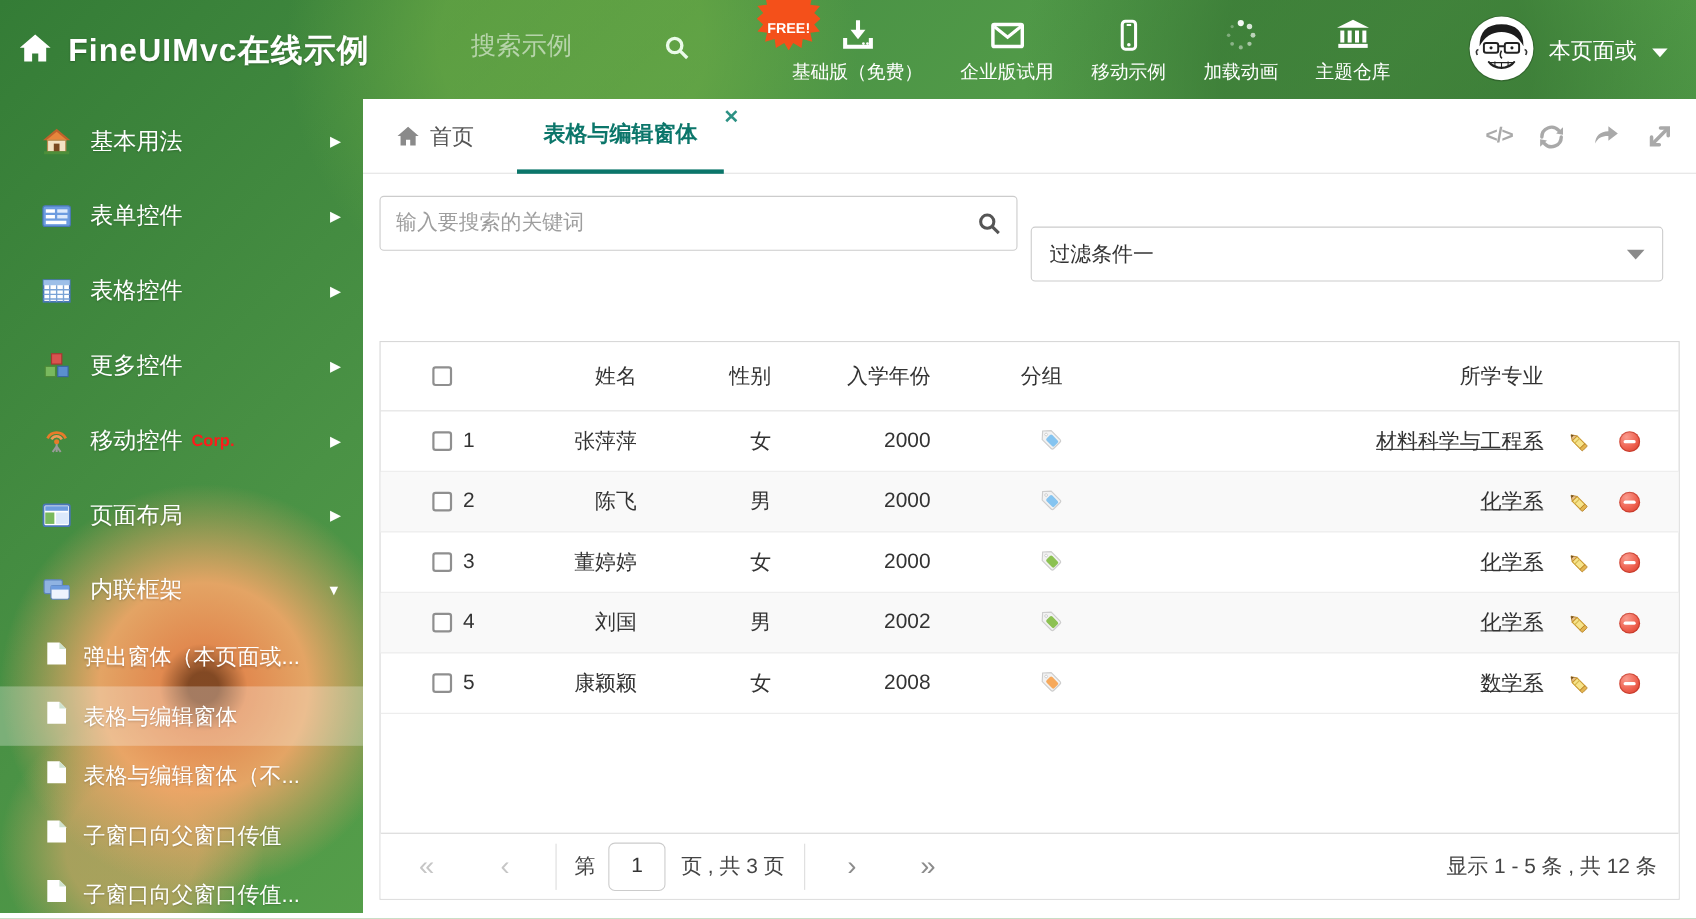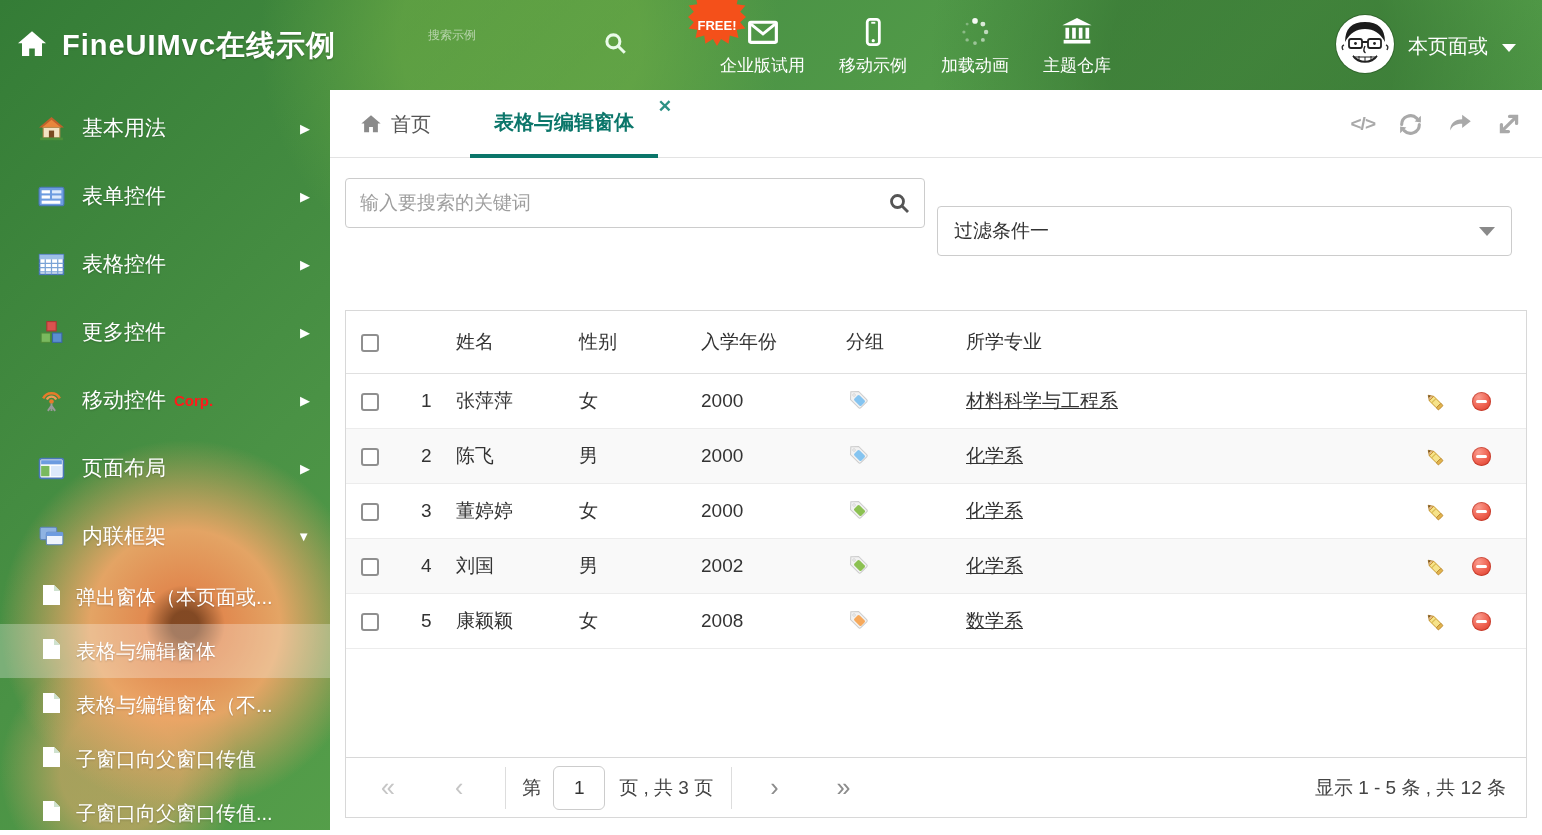--- a/index.html
+++ b/index.html
@@ -14,21 +14,21 @@
       radial-gradient(circle at 520px 40px, rgba(120,180,70,.5) 0 120px, rgba(120,180,70,0) 260px),
       radial-gradient(circle at 1250px 60px, rgba(45,105,45,.55) 0 140px, rgba(45,105,45,0) 320px),
       linear-gradient(135deg, #347c36 0%, #4a9245 30%, #58a24b 55%, #4b9344 75%, #3c8a3e 100%);
   }
   .bottom-strip { position:absolute; left:0; bottom:0; width:330px; height:5px; background:#fff; }
 
   
   .header { position:absolute; left:0; top:0; width:1322px; height:90px; color:#fff; }
   .h-home { position:absolute; left:16px; top:28px; }
   .h-title { position:absolute; left:62px; top:26px; font-size:29px; font-weight:bold; letter-spacing:1px; text-shadow:0 1px 2px rgba(0,0,0,.25); }
-  .h-search { position:absolute; left:428px; top:28px; width:170px; background:transparent; border:none; outline:none; color:#000000; font-size:12px; font-family:"Liberation Sans",sans-serif; }
+  .h-search { position:absolute; left:428px; top:28px; width:170px; background:transparent; border:none; outline:none; color:#000000; font-size:23px; font-family:"Liberation Sans",sans-serif; }
   .h-search::placeholder { color:rgba(255,255,255,.55); }
   .h-search-icon { position:absolute; left:602px; top:30px; cursor:pointer; }
   .free-badge { position:absolute; left:688px; top:-12px; width:58px; height:58px; display:flex; align-items:center; justify-content:center;
     background:#f4501a; color:#fff; font-weight:bold; font-size:13px;
     clip-path:polygon(50% 0%,57% 12%,70% 4%,72% 18%,87% 14%,84% 28%,99% 30%,90% 41%,100% 50%,90% 59%,99% 70%,84% 72%,87% 86%,72% 82%,70% 96%,57% 88%,50% 100%,43% 88%,30% 96%,28% 82%,13% 86%,16% 72%,1% 70%,10% 59%,0% 50%,10% 41%,1% 30%,16% 28%,13% 14%,28% 18%,30% 4%,43% 12%);
     padding-top:16px; }
   .h-nav { position:absolute; left:720px; top:12px; display:flex; }
   .h-nav-item { display:flex; flex-direction:column; align-items:center; cursor:pointer; margin-right:34px; }
   .h-nav-item .ico { height:36px; display:flex; align-items:flex-end; justify-content:center; }
   .h-nav-item .lbl { font-size:17px; margin-top:6px; white-space:nowrap; }
@@ -79,21 +79,21 @@
   .circle-red { background:radial-gradient(circle at 35% 28%, #fa9b8d, #ee604f 55%, #d63a28 95%); box-shadow:inset 0 0 0 1px rgba(170,40,25,.5); }
   .circle-red::before { content:""; position:absolute; left:4px; top:8px; width:11px; height:3.5px; border-radius:2px; background:#fff; }
   .circle-green { background:radial-gradient(circle at 35% 28%, #c8e79c, #7cbf4c 55%, #53a02b 95%); box-shadow:inset 0 0 0 1px rgba(60,120,30,.5); }
   .circle-green::before { content:""; position:absolute; left:4px; top:7.75px; width:11px; height:3.5px; border-radius:2px; background:#fff; }
   .circle-green::after { content:""; position:absolute; left:7.75px; top:4px; width:3.5px; height:11px; border-radius:2px; background:#fff; }
 
   .grid { position:absolute; left:15px; top:220px; width:1182px; height:508px; border:1px solid #d8d8d8; background:#fff; }
   .t-head { display:flex; height:63px; align-items:center; border-bottom:1px solid #e0e0e0; font-size:19px; color:#333; }
   .t-row { display:flex; height:55px; align-items:center; border-bottom:1px solid #ececec; font-size:19px; color:#333; }
   .t-row:nth-child(even) { background:#f9f9f9; }
-  .col { flex:0 0 auto; }
+  .col { flex:0 0 auto;text-align:right; }
   .c-check { width:65px; padding-left:15px; }
   .c-num { width:45px; text-align:left; padding-left:10px; }
   .c-name { width:123px; }
   .c-gender { width:122px; }
   .c-year { width:145px; }
   .c-group { width:120px; }
   .c-major { flex:1 1 auto; }
   .c-actions { width:123px; display:flex; align-items:center; gap:26px; padding-left:20px; }
   .checkbox { display:inline-block; width:18px; height:18px; border:2px solid #8f8f8f; border-radius:3px; background:#fff; cursor:pointer; vertical-align:middle; }
   .c-major a { color:#333; text-decoration:underline; cursor:pointer; }
@@ -124,20 +124,32 @@
     <input class="h-search" placeholder="搜索示例" style="">
     <span class="h-search-icon">
       <svg width="26" height="26" viewBox="0 0 24 24" fill="none" stroke="#eafbe9" stroke-width="2.8">
           <circle cx="10.5" cy="10.5" r="6"></circle>
           <line x1="15" y1="15" x2="21" y2="21"></line>
         </svg>
     </span>
     <div class="free-badge">FREE!</div>
 
     <div class="h-nav">
+      <div class="h-nav-item">
+        <span class="ico">
+          <svg width="32" height="32" viewBox="0 0 26 26">
+              <path d="M13 2 v8" stroke="#fff" stroke-width="3"></path>
+              <polygon points="7.5,9 18.5,9 13,16" fill="#fff"></polygon>
+              <path d="M3.5 15 v6.5 h19 V15" fill="none" stroke="#fff" stroke-width="3"></path>
+              <circle cx="17" cy="19.2" r="1" fill="#fff"></circle>
+              <circle cx="20" cy="19.2" r="1" fill="#fff"></circle>
+            </svg>
+        </span>
+        <span class="lbl">基础版（免费）</span>
+      </div>
       <div class="h-nav-item">
         <span class="ico">
           <svg width="34" height="32" viewBox="0 0 28 26">
               <rect x="3" y="5" width="22" height="16.5" rx="1" fill="none" stroke="#fff" stroke-width="2.6"></rect>
               <path d="M4 6.5 L14 14.5 L24 6.5" fill="none" stroke="#fff" stroke-width="2.4"></path>
             </svg>
         </span>
         <span class="lbl">企业版试用</span>
       </div>
       <div class="h-nav-item">

